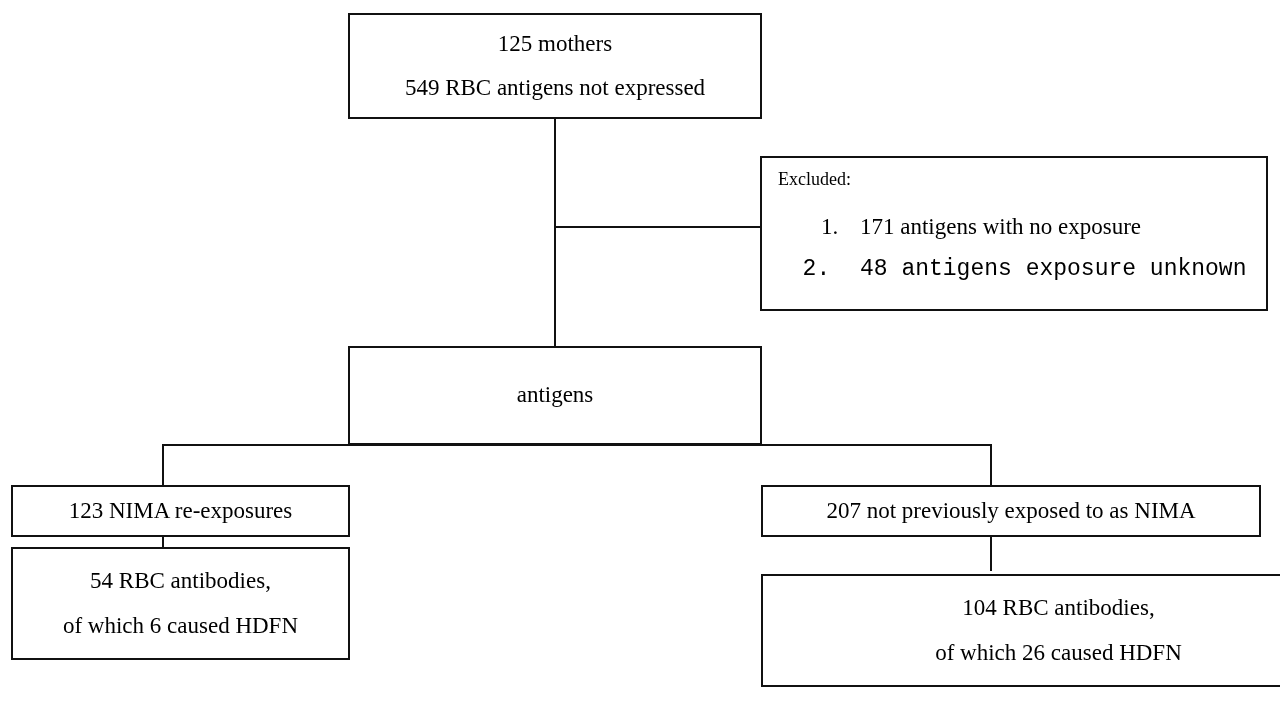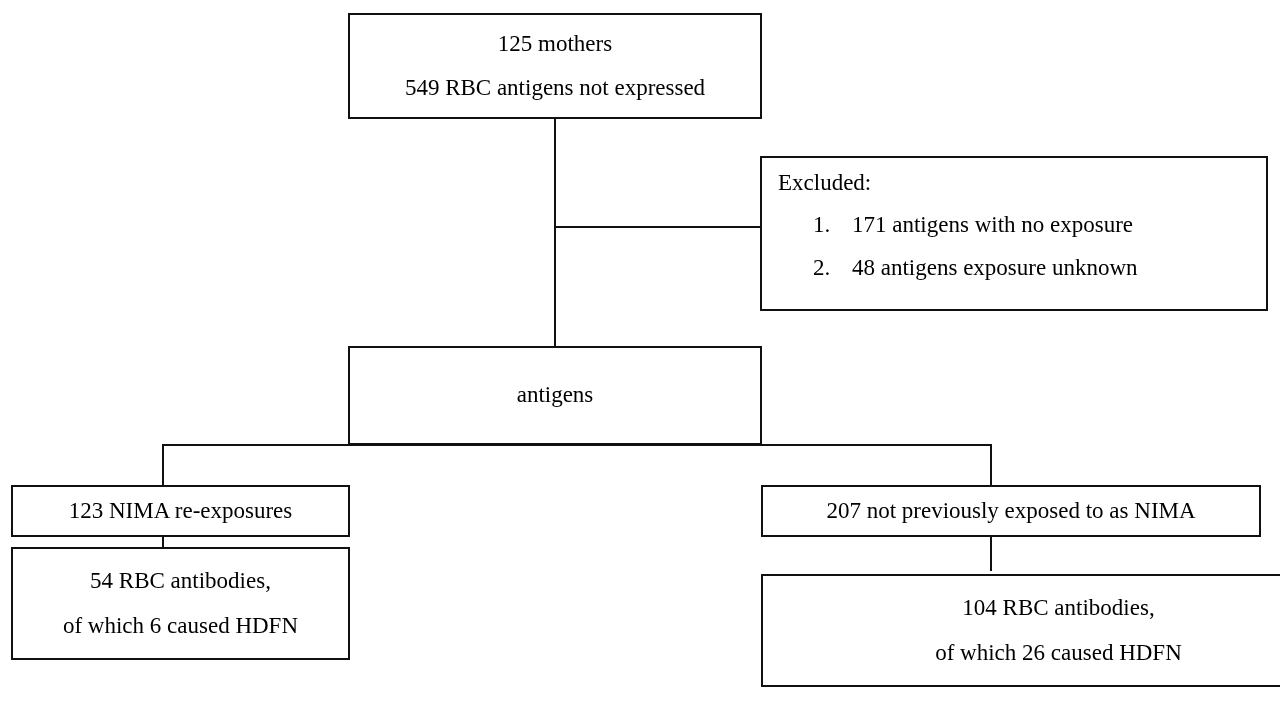--- a/index.html
+++ b/index.html
@@ -46,36 +46,36 @@
   }
   #node-excluded {
     left: 760px; top: 156px; width: 508px; height: 155px;
     align-items: flex-start;
     justify-content: flex-start;
     text-align: left;
     padding: 10px 12px 10px 16px;
   }
   #node-excluded .excl-title {
     display: block;
-    font-size: 23px;
+    font-size: 18px;
     margin-bottom: 8px;
   }
   #node-excluded ol {
-    margin: 4px;
+    margin: 12px;
     padding: 0 0 0 54px;
     list-style-position: outside;
   }
   #node-excluded ol li {
     font-size: 23px;
     line-height: 1.32;
     margin-bottom: 12px;
     padding-left: 16px;
     white-space: nowrap;
   }
-  #node-excluded ol li:last-child { margin-bottom: 0; }
+  #node-excluded ol li:last-child { margin-bottom: 0; font-family: Liberation Mono, monospace; }
 
   #node-analysis {
     left: 348px; top: 346px; width: 414px; height: 99px;
   }
   #node-nima {
     left: 11px; top: 485px; width: 339px; height: 52px;
   }
   #node-not-nima {
     left: 761px; top: 485px; width: 500px; height: 52px;
   }

